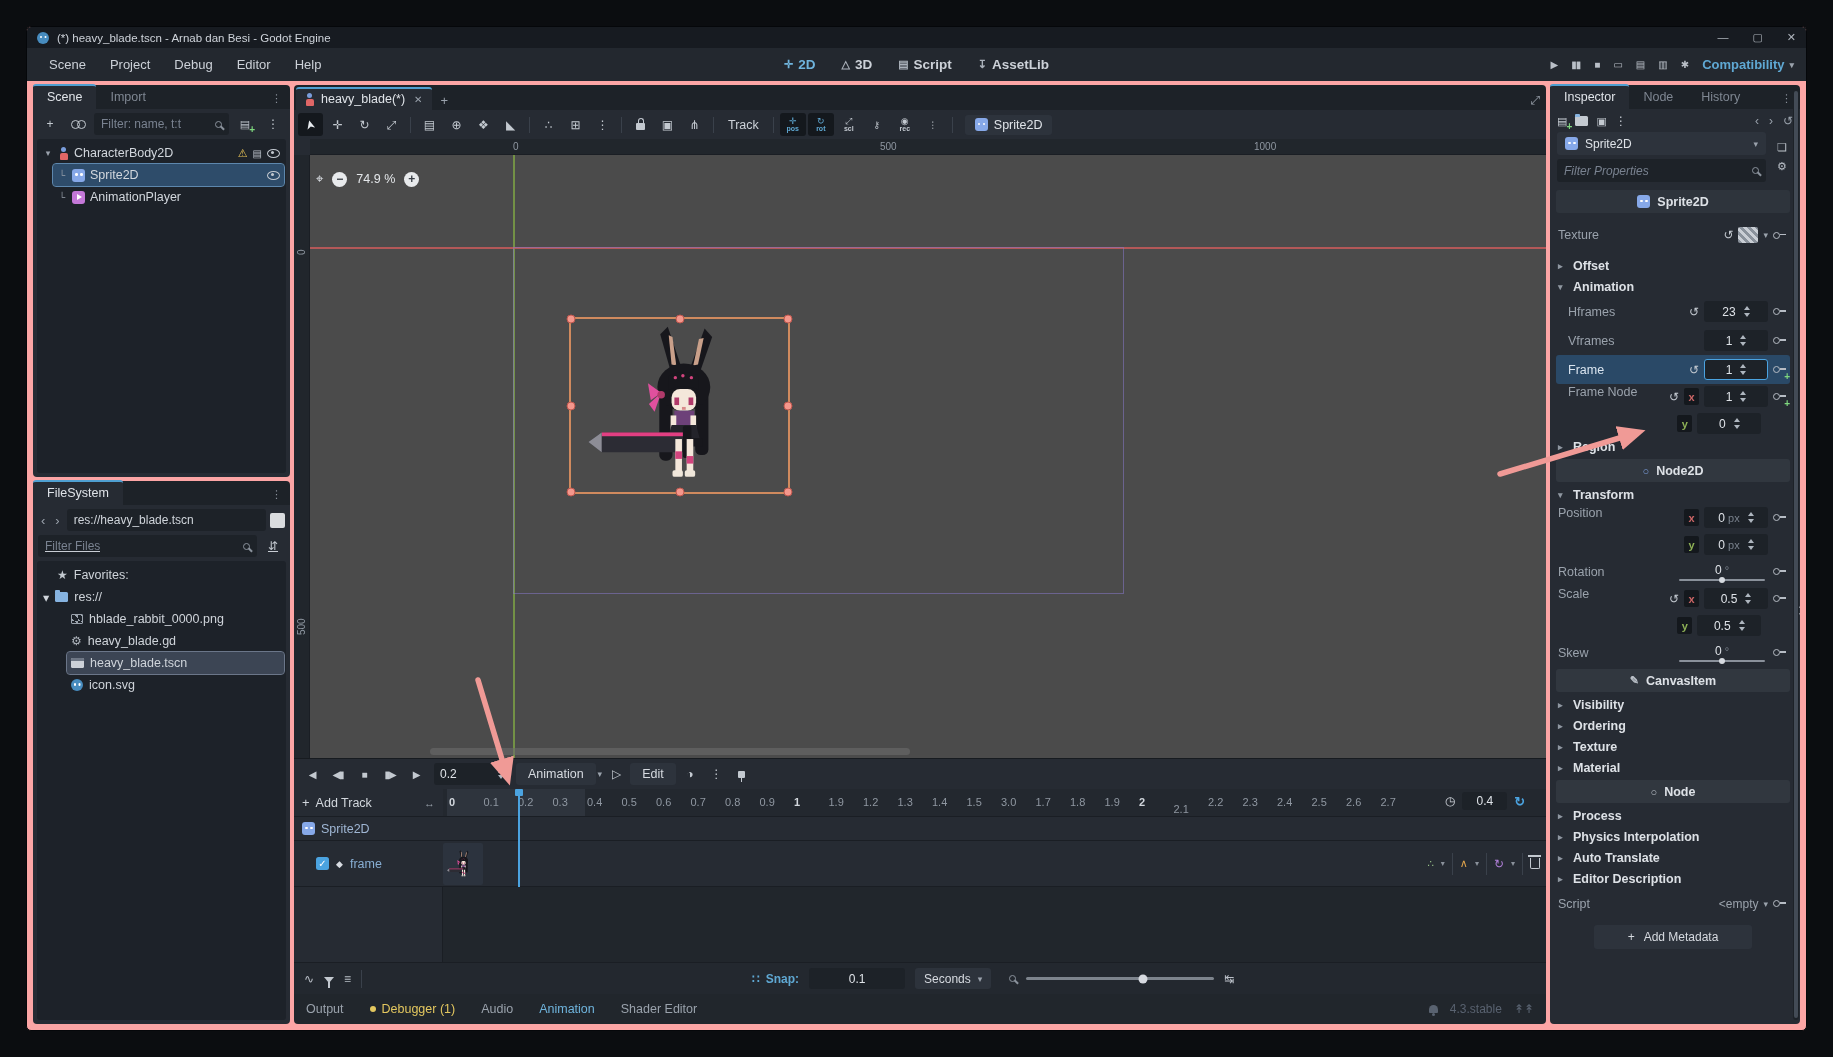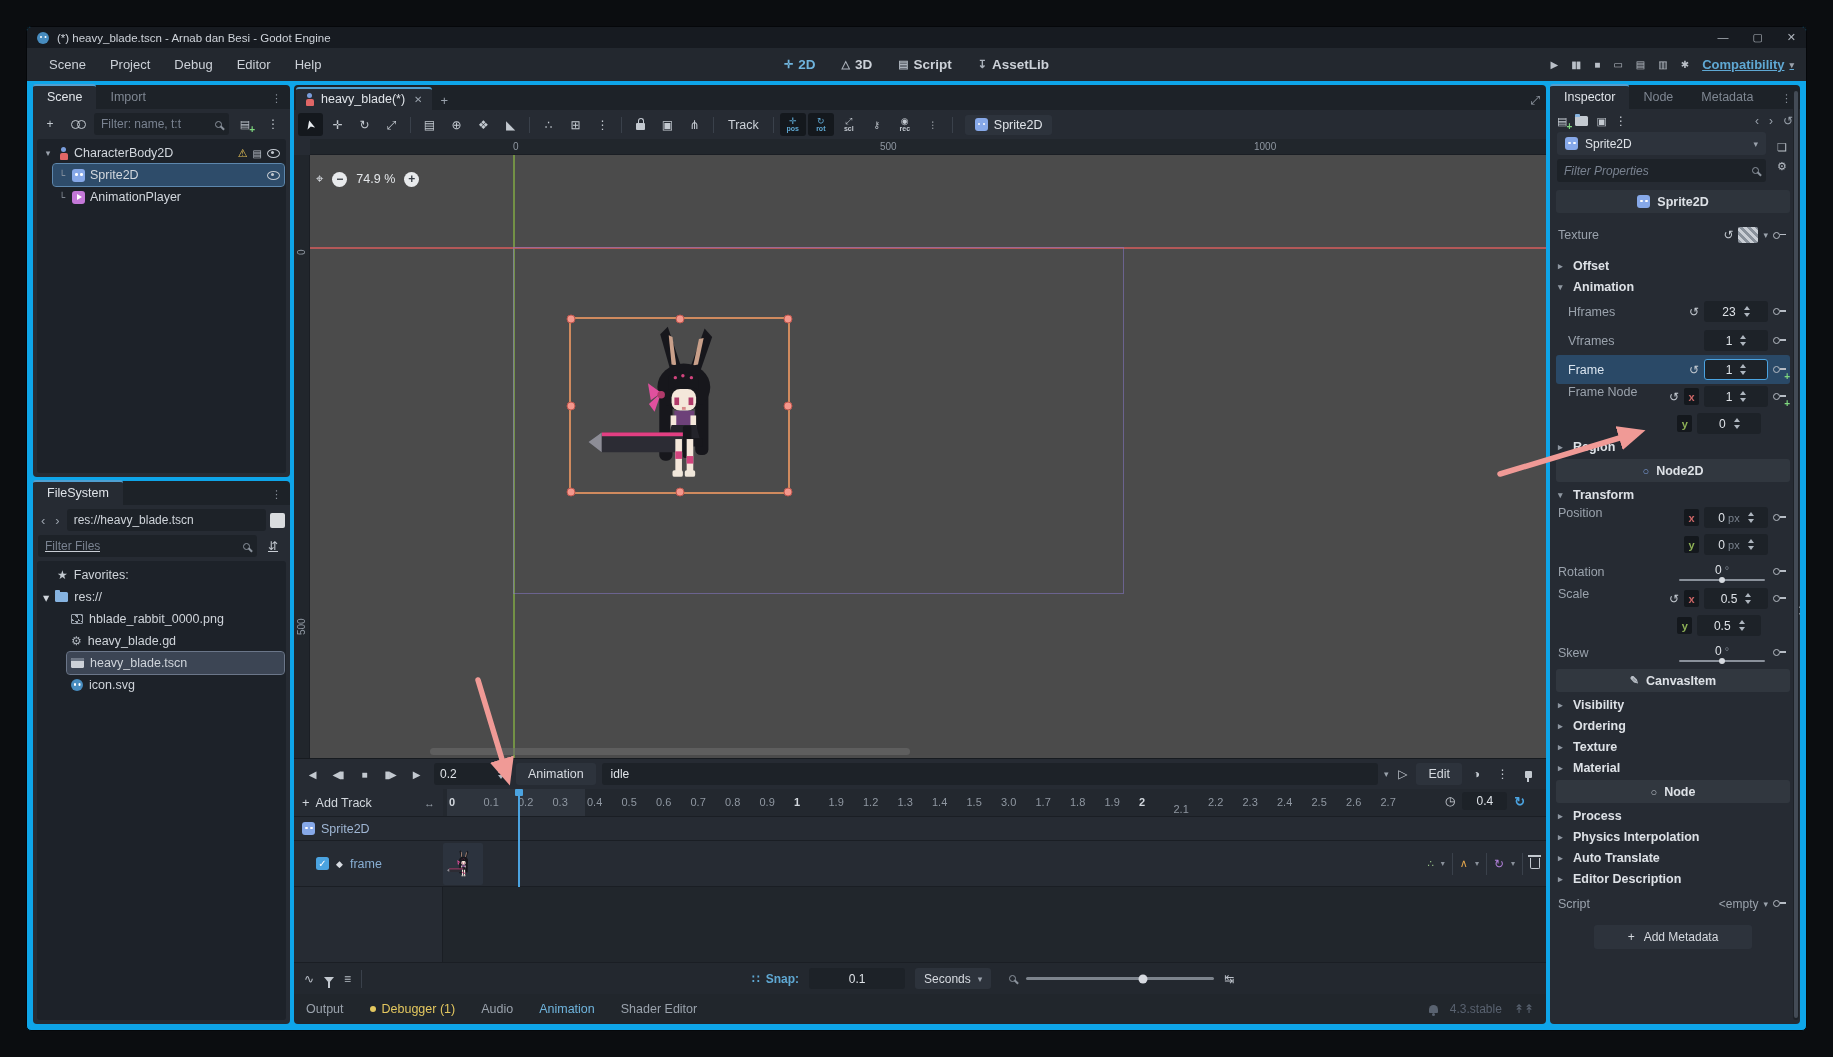--- a/index.html
+++ b/index.html
@@ -1,38 +1,38 @@
 <!DOCTYPE html>
 <html><head>
 <meta charset="utf-8">
 <style>
   html,body{margin:0;padding:0;background:#0b0d10;width:1833px;height:1057px;overflow:hidden;
     font-family:"Liberation Sans",sans-serif;font-size:12px;color:#c9ced5;-webkit-font-smoothing:antialiased;}
   *{box-sizing:border-box;user-select:none;}
-  .window{position:absolute;left:26px;top:26px;width:1781px;height:1005px;background:#0ea5e9;
+  .window{position:absolute;left:26px;top:26px;width:1781px;height:1005px;background:#fca5a5;
     border-radius:5px;border:1px solid #05070a;overflow:hidden;display:flex;flex-direction:column;}
   
   .titlebar{height:21px;background:#171b21;display:flex;align-items:center;padding:0 10px;gap:8px;flex:0 0 auto;}
   .godot-logo{width:12px;height:12px;border-radius:50%;background:#478cbf;position:relative;flex:0 0 auto;}
   .godot-logo::before{content:'';position:absolute;left:2.5px;top:4px;width:2.5px;height:2.5px;border-radius:50%;background:#fff;box-shadow:4.5px 0 0 #fff;}
   .title-text{font-size:11.5px;color:#ced3da;}
   .win-controls{margin-left:auto;display:flex;gap:24px;color:#aeb4bc;font-size:11px;}
   .win-controls span{cursor:default;}
   
   .menubar{height:33px;background:#23282f;display:flex;align-items:center;padding:0 12px;position:relative;flex:0 0 auto;}
   .menus{display:flex;gap:4px;}
   .menu-item{padding:4px 10px;color:#ccd1d8;font-size:13px;border-radius:3px;}
   .workspaces{position:absolute;left:50%;transform:translateX(-50%);display:flex;gap:8px;align-items:center;}
   .ws-btn{display:flex;align-items:center;gap:5px;padding:3px 9px;border-radius:3px;font-size:13.5px;font-weight:bold;color:#ccd1d8;}
   .ws-btn .ws-glyph{font-size:11px;color:#aab1ba;}
   .ws-btn.active{color:#6fb4dd;}
   .ws-btn.active .ws-glyph{color:#6fb4dd;}
   .playbar{margin-left:auto;display:flex;align-items:center;gap:14px;margin-right:14px;}
   .pb-icon{color:#b9bfc7;font-size:10px;letter-spacing:-1px;}
-  .renderer{color:#5fa8d3;font-weight:bold;font-size:13px;display:flex;align-items:center;gap:5px;text-decoration:underline;}
+  .renderer{color:#5fa8d3;font-weight:bold;font-size:13px;display:flex;align-items:center;gap:5px;}
   .renderer .chev{font-size:9px;}
   
   .main{flex:1;display:flex;padding:4px 6px 6px 6px;gap:4px;min-height:0;}
   .dock-left{width:257px;flex:0 0 auto;display:flex;flex-direction:column;gap:4px;min-height:0;}
   .center-col{flex:1;display:flex;flex-direction:column;min-width:0;min-height:0;}
   .dock-right{width:250px;flex:0 0 auto;display:flex;flex-direction:column;min-height:0;position:relative;}
   
   .dock-tabs{display:flex;align-items:flex-end;background:#1d2228;border-radius:4px 4px 0 0;height:24px;padding:0 2px 0 0;flex:0 0 auto;}
   .dock-tab{padding:4px 14px 5px 14px;font-size:12.5px;color:#7e8max692;color:#7f8792;border-top:2px solid transparent;}
   .dock-tab.active{background:#262b33;color:#dfe3e8;border-top:2px solid #4f9fd1;border-radius:3px 3px 0 0;}
@@ -558,23 +558,20 @@
               <span class="at-btn">▮▶</span>
               <span class="at-btn">▶</span>
             </span>
           <span class="time-box">
             <span>0.2</span>
             <span class="spin"></span>
           </span>
           <span class="btn">
               <span>Animation</span>
             </span>
-          <span class="anim-name">
-              <span>idle</span>
-            </span>
           <span class="chev">▾</span>
           <span class="at-btn" style="font-size:12px;">▷</span>
           <span class="btn">
               <span>Edit</span>
             </span>
           <span class="at-btn" style="font-size:12px;">◑</span>
           <span class="at-btn" style="font-size:12px;">⋮</span>
           <span class="at-btn">
               <span class="pin-glyph"></span>
             </span>
@@ -732,21 +729,21 @@
           <span>4.3.stable</span>
           <span style="font-size:12px;">↟↟</span>
         </span>
       </div>
     </div>
 
     <div class="dock-right">
       <div class="dock-tabs">
         <div class="dock-tab active">Inspector</div>
         <div class="dock-tab">Node</div>
-        <div class="dock-tab">Metadata</div>
+        <div class="dock-tab">History</div>
         <div class="dock-menu">⋮</div>
       </div>
       <div class="ins-toolbar">
         <span class="new-res">▤</span>
         <span class="folder-glyph" style="background:#c3c9d0;"></span>
         <span style="font-size:11px;">▣</span>
         <span>⋮</span>
         <span class="right">
           <span>‹</span>
           <span>›</span>

